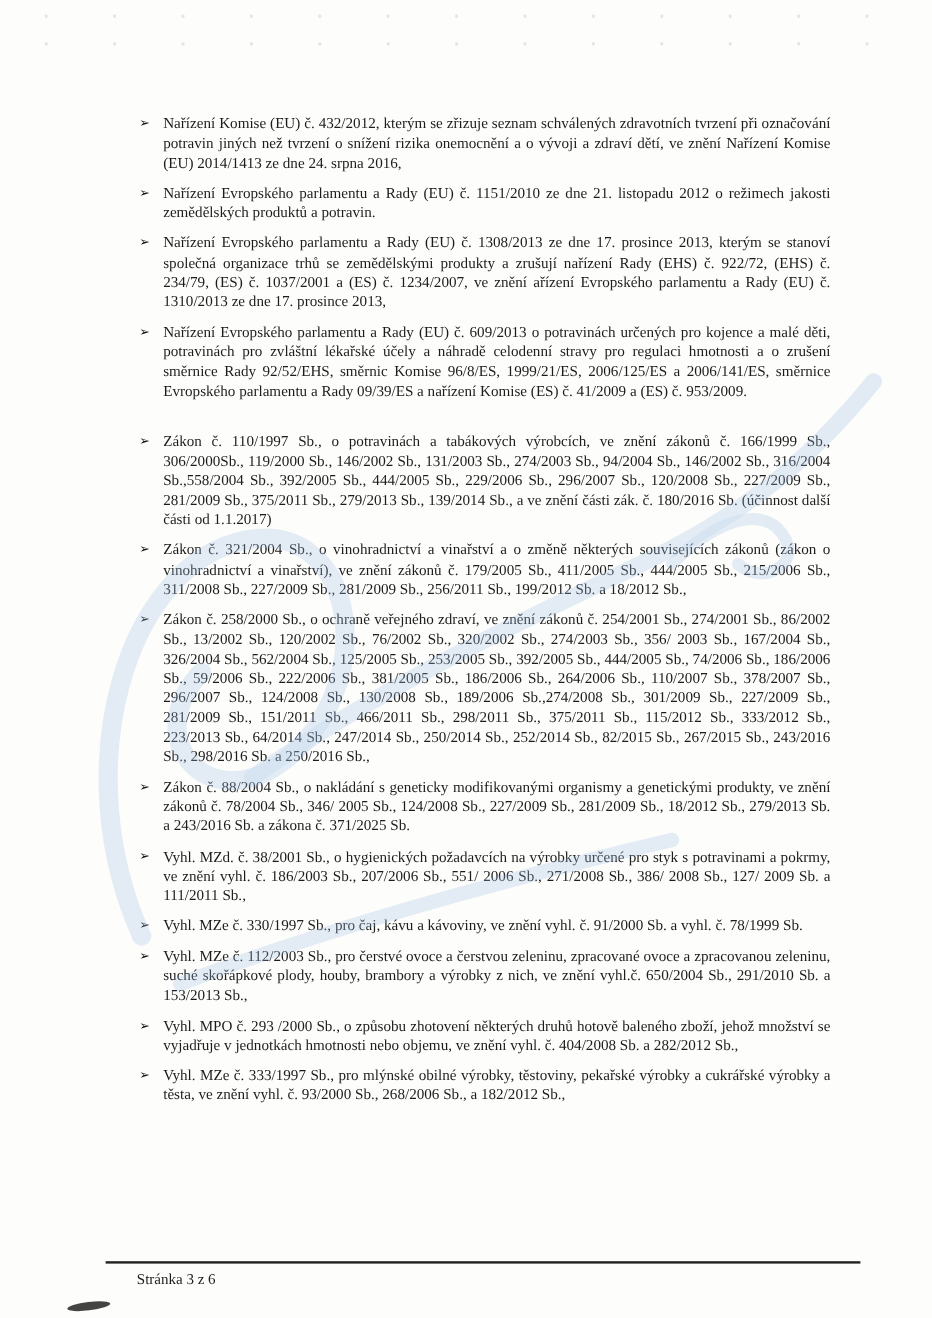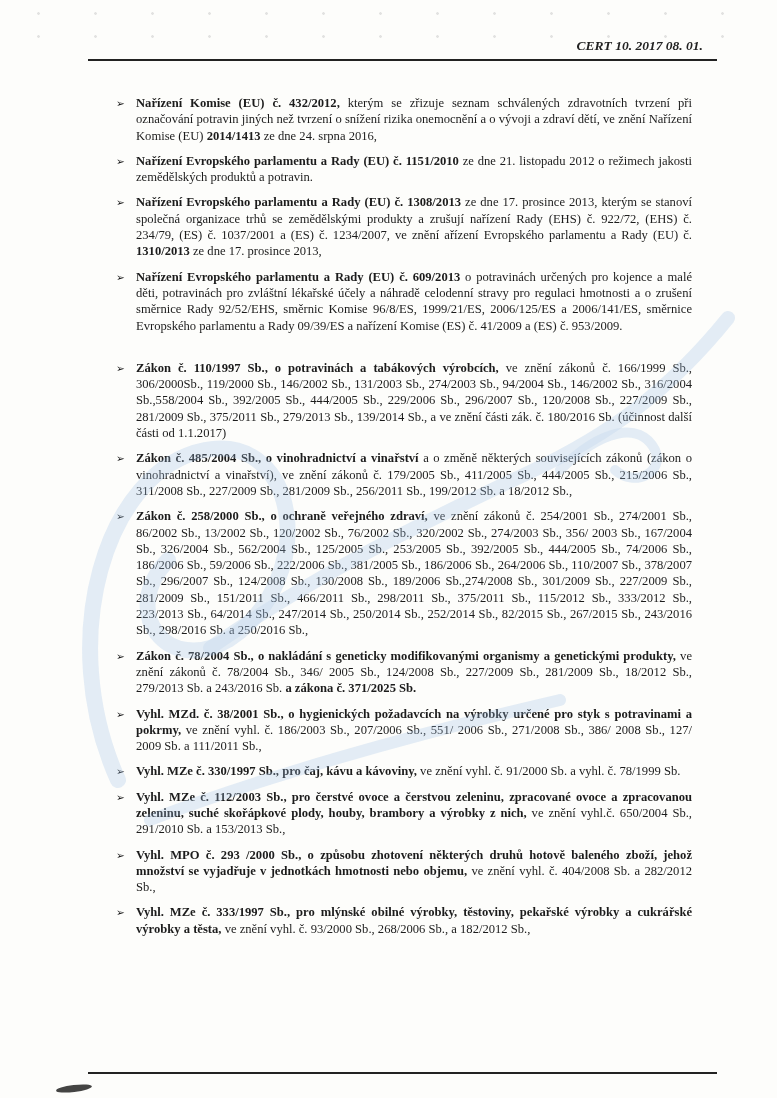--- a/index.html
+++ b/index.html
@@ -32,21 +32,21 @@
     font-size:12.6px;line-height:16.3px;
     z-index:1;
   }
   .item{display:flex;margin-top:9px;}
   .item.gap{margin-top:26px;}
   .bullet{
     flex:none;width:36px;box-sizing:border-box;padding-left:16px;
     font-family:"DejaVu Sans",sans-serif;font-size:10.5px;line-height:16.3px;color:#111;
   }
   .item-text{flex:1;text-align:justify;}
-  .b{font-weight:700;}
+  .b{font-weight:400;}
   .footer{
     position:absolute;left:88px;right:60px;bottom:24px;z-index:1;
   }
   .footer-line{border-top:2px solid #222;height:0;}
   .footer-text{margin-top:6px;margin-left:26px;font-size:12.5px;}
   
   .watermark{
     position:absolute;inset:0;z-index:2;pointer-events:none;opacity:.5;
   }
   
@@ -55,23 +55,20 @@
     background:#151515;border-radius:50%;transform:rotate(-7deg);opacity:.8;
   }
 </style>
 </head>
 <body>
 
 <div class="page">
 
   <div class="scan-dots"></div>
 
-  <div class="header">
-    <div class="header-text">CERT 10. 2017 08. 01.</div>
-  </div>
 
   <div class="content">
       <div class="item">
         <span class="bullet">➢</span>
         <div class="item-text"><span class="b">Nařízení Komise (EU) č. 432/2012,</span><span> kterým se zřizuje seznam schválených zdravotních tvrzení při označování potravin jiných než tvrzení o snížení rizika onemocnění a o vývoji a zdraví dětí, ve znění Nařízení Komise (EU) </span><span class="b">2014/1413</span><span> ze dne 24. srpna 2016,</span></div>
       </div>
       <div class="item">
         <span class="bullet">➢</span>
         <div class="item-text"><span class="b">Nařízení Evropského parlamentu a Rady (EU) č. 1151/2010</span><span> ze dne 21. listopadu 2012 o režimech jakosti zemědělských produktů a potravin.</span></div>
       </div>
@@ -82,29 +79,29 @@
       <div class="item">
         <span class="bullet">➢</span>
         <div class="item-text"><span class="b">Nařízení Evropského parlamentu a Rady (EU) č. 609/2013</span><span> o potravinách určených pro kojence a malé děti, potravinách pro zvláštní lékařské účely a náhradě celodenní stravy pro regulaci hmotnosti a o zrušení směrnice Rady 92/52/EHS, směrnic Komise 96/8/ES, 1999/21/ES, 2006/125/ES a 2006/141/ES, směrnice Evropského parlamentu a Rady 09/39/ES a nařízení Komise (ES) č. 41/2009 a (ES) č. 953/2009.</span></div>
       </div>
       <div class="item gap">
         <span class="bullet">➢</span>
         <div class="item-text"><span class="b">Zákon č. 110/1997 Sb., o potravinách a tabákových výrobcích,</span><span> ve znění zákonů č. 166/1999 Sb., 306/2000Sb., 119/2000 Sb., 146/2002 Sb., 131/2003 Sb., 274/2003 Sb., 94/2004 Sb., 146/2002 Sb., 316/2004 Sb.,558/2004 Sb., 392/2005 Sb., 444/2005 Sb., 229/2006 Sb., 296/2007 Sb., 120/2008 Sb., 227/2009 Sb., 281/2009 Sb., 375/2011 Sb., 279/2013 Sb., 139/2014 Sb., a ve znění části zák. č. 180/2016 Sb. (účinnost další části od 1.1.2017)</span></div>
       </div>
       <div class="item">
         <span class="bullet">➢</span>
-        <div class="item-text"><span class="b">Zákon č. 485/2004 Sb., o vinohradnictví a vinařství</span><span> a o změně některých souvisejících zákonů (zákon o vinohradnictví a vinařství), ve znění zákonů č. 179/2005 Sb., 411/2005 Sb., 444/2005 Sb., 215/2006 Sb., 311/2008 Sb., 227/2009 Sb., 281/2009 Sb., 256/2011 Sb., 199/2012 Sb. a 18/2012 Sb.,</span></div>
+        <div class="item-text"><span class="b">Zákon č. 321/2004 Sb., o vinohradnictví a vinařství</span><span> a o změně některých souvisejících zákonů (zákon o vinohradnictví a vinařství), ve znění zákonů č. 179/2005 Sb., 411/2005 Sb., 444/2005 Sb., 215/2006 Sb., 311/2008 Sb., 227/2009 Sb., 281/2009 Sb., 256/2011 Sb., 199/2012 Sb. a 18/2012 Sb.,</span></div>
       </div>
       <div class="item">
         <span class="bullet">➢</span>
         <div class="item-text"><span class="b">Zákon č. 258/2000 Sb., o ochraně veřejného zdraví,</span><span> ve znění zákonů č. 254/2001 Sb., 274/2001 Sb., 86/2002 Sb., 13/2002 Sb., 120/2002 Sb., 76/2002 Sb., 320/2002 Sb., 274/2003 Sb., 356/ 2003 Sb., 167/2004 Sb., 326/2004 Sb., 562/2004 Sb., 125/2005 Sb., 253/2005 Sb., 392/2005 Sb., 444/2005 Sb., 74/2006 Sb., 186/2006 Sb., 59/2006 Sb., 222/2006 Sb., 381/2005 Sb., 186/2006 Sb., 264/2006 Sb., 110/2007 Sb., 378/2007 Sb., 296/2007 Sb., 124/2008 Sb., 130/2008 Sb., 189/2006 Sb.,274/2008 Sb., 301/2009 Sb., 227/2009 Sb., 281/2009 Sb., 151/2011 Sb., 466/2011 Sb., 298/2011 Sb., 375/2011 Sb., 115/2012 Sb., 333/2012 Sb., 223/2013 Sb., 64/2014 Sb., 247/2014 Sb., 250/2014 Sb., 252/2014 Sb., 82/2015 Sb., 267/2015 Sb., 243/2016 Sb., 298/2016 Sb. a 250/2016 Sb.,</span></div>
       </div>
       <div class="item">
         <span class="bullet">➢</span>
-        <div class="item-text"><span class="b">Zákon č. 78/2004 Sb., o nakládání s geneticky modifikovanými organismy a genetickými produkty,</span><span> ve znění zákonů č. 78/2004 Sb., 346/ 2005 Sb., 124/2008 Sb., 227/2009 Sb., 281/2009 Sb., 18/2012 Sb., 279/2013 Sb. a 243/2016 Sb. </span><span class="b">a zákona č. 371/2025 Sb.</span></div>
+        <div class="item-text"><span class="b">Zákon č. 88/2004 Sb., o nakládání s geneticky modifikovanými organismy a genetickými produkty,</span><span> ve znění zákonů č. 78/2004 Sb., 346/ 2005 Sb., 124/2008 Sb., 227/2009 Sb., 281/2009 Sb., 18/2012 Sb., 279/2013 Sb. a 243/2016 Sb. </span><span class="b">a zákona č. 371/2025 Sb.</span></div>
       </div>
       <div class="item">
         <span class="bullet">➢</span>
         <div class="item-text"><span class="b">Vyhl. MZd. č. 38/2001 Sb., o hygienických požadavcích na výrobky určené pro styk s potravinami a pokrmy,</span><span> ve znění vyhl. č. 186/2003 Sb., 207/2006 Sb., 551/ 2006 Sb., 271/2008 Sb., 386/ 2008 Sb., 127/ 2009 Sb. a 111/2011 Sb.,</span></div>
       </div>
       <div class="item">
         <span class="bullet">➢</span>
         <div class="item-text"><span class="b">Vyhl. MZe č. 330/1997 Sb., pro čaj, kávu a kávoviny,</span><span> ve znění vyhl. č. 91/2000 Sb. a vyhl. č. 78/1999 Sb.</span></div>
       </div>
       <div class="item">
@@ -127,17 +124,18 @@
         <path d="M118 780 C 55 640, 105 470, 205 450 C 300 432, 320 580, 228 640 C 168 676, 118 612, 168 560" stroke-width="16"></path>
         <path d="M210 648 C 330 565, 430 520, 530 472 C 610 434, 668 392, 728 318" stroke-width="14"></path>
         <path d="M150 820 C 260 778, 410 735, 560 700" stroke-width="12"></path>
         <path d="M560 470 C 600 430, 640 420, 655 450 C 665 472, 635 488, 615 470" stroke-width="10"></path>
       </g>
     </svg>
   </div>
 
   <div class="footer">
     <div class="footer-line"></div>
+    <div class="footer-text"><span>Stránka </span><span class="b">3</span><span> z </span><span class="b">6</span></div>
   </div>
 
   <div class="smudge"></div>
 
 </div>
 
 </body></html>

